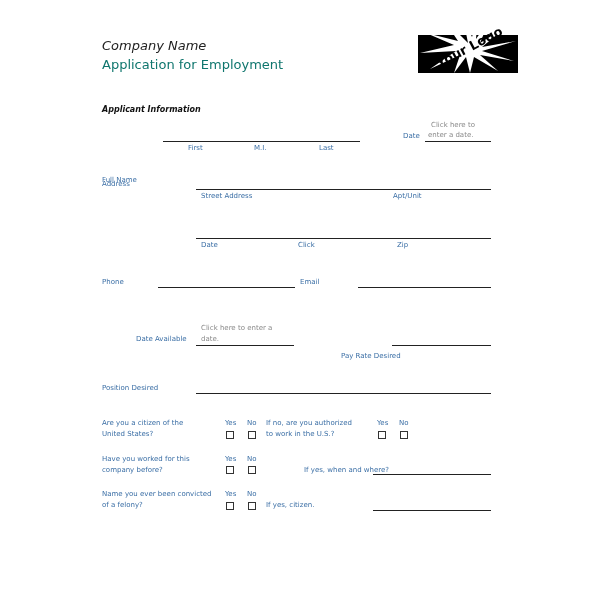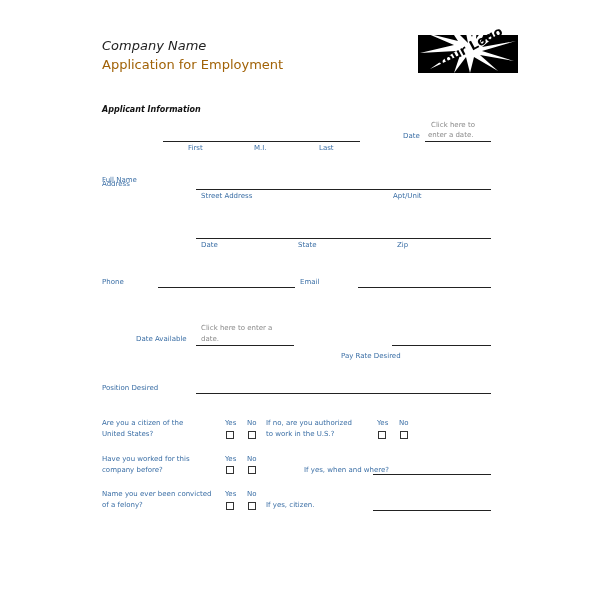--- a/index.html
+++ b/index.html
@@ -2,21 +2,21 @@
 <html><head>
   <meta charset="utf-8">
   <style>
     * { box-sizing: border-box; margin: 0; padding: 0; }
     body {
       width: 600px; height: 600px; background: #ffffff; position: relative;
       font-family: "DejaVu Sans", sans-serif; overflow: hidden;
     }
     .abs { position: absolute; }
     .company { left: 102px; top: 38px; font-size: 13px; font-style: italic; color: #222; }
-    .apptitle { left: 102px; top: 57px; font-size: 13px; color: #a16207; }
+    .apptitle { left: 102px; top: 57px; font-size: 13px; color: #0f766e; }
     .section { left: 102px; top: 105px; font-size: 8px; font-weight: bold; font-style: italic; color: #111; }
     .label { font-size: 7px; color: #3a6ea5; }
     .sub { font-size: 7px; color: #3a6ea5; }
     .hint { font-size: 7px; color: #8a8a8a; }
     .line { height: 1px; background: #222; }
     .cb {
       width: 8px; height: 8px; border: 1px solid #333; background: #fff;
     }
     .logo {
       left: 418px; top: 13px; width: 100px; height: 60px;
@@ -53,21 +53,21 @@
 <div class="abs hint" style="left:431px; top:121px;">Click here to</div>
 <div class="abs hint" style="left:428px; top:131px;">enter a date.</div>
 <div class="abs line" style="left:425px; top:141px; width:66px;"></div>
 
 <div class="abs label" style="left:102px; top:180px;">Address</div>
 <div class="abs line" style="left:196px; top:189px; width:295px;"></div>
 <div class="abs sub" style="left:201px; top:192px;">Street Address</div>
 <div class="abs sub" style="left:393px; top:192px;">Apt/Unit</div>
 <div class="abs line" style="left:196px; top:238px; width:295px;"></div>
 <div class="abs sub" style="left:201px; top:241px;">Date</div>
-<div class="abs sub" style="left:298px; top:241px;">State</div>
+<div class="abs sub" style="left:298px; top:241px;">Click</div>
 <div class="abs sub" style="left:397px; top:241px;">Zip</div>
 
 <div class="abs label" style="left:102px; top:278px;">Phone</div>
 <div class="abs line" style="left:158px; top:287px; width:137px;"></div>
 <div class="abs label" style="left:300px; top:278px;">Email</div>
 <div class="abs line" style="left:358px; top:287px; width:133px;"></div>
 
 <div class="abs label" style="left:96px; top:335px;padding-left:40px;">Date Available</div>
 <div class="abs hint" style="left:201px; top:324px;">Click here to enter a</div>
 <div class="abs hint" style="left:201px; top:335px;">date.</div>

